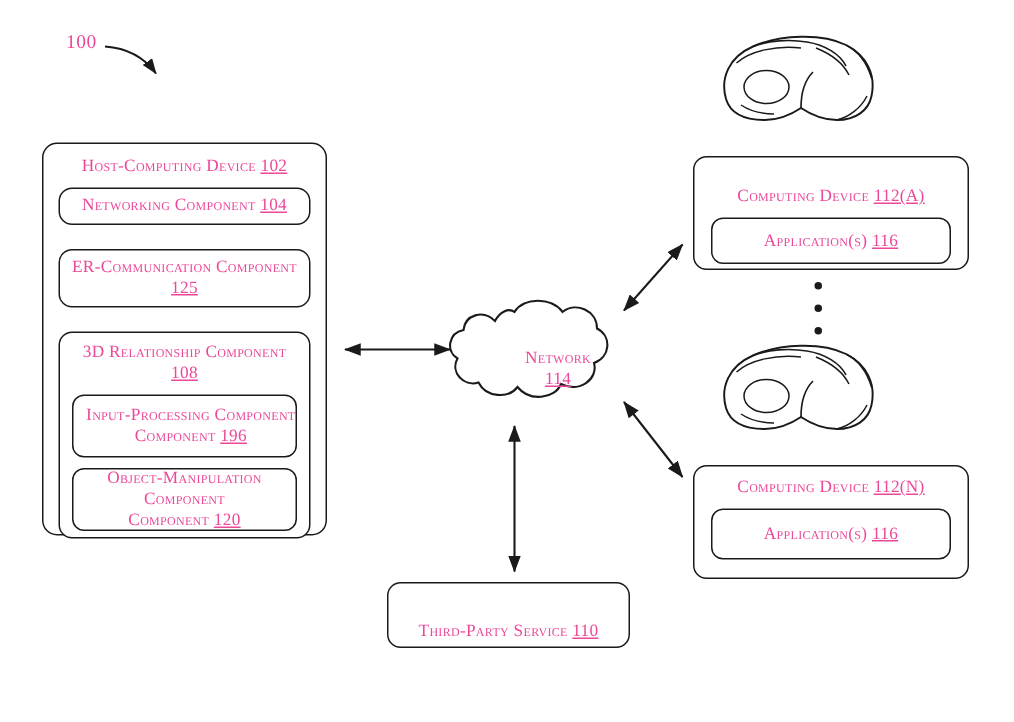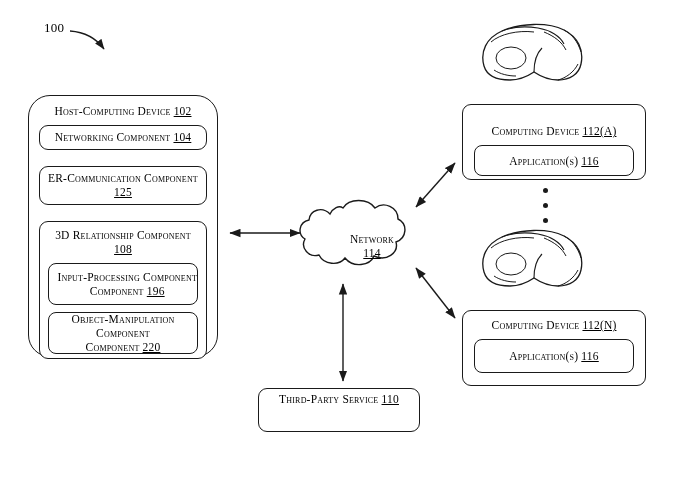--- a/index.html
+++ b/index.html
@@ -6,21 +6,21 @@
     margin: 0;
     padding: 0;
     background: #ffffff;
   }
   #canvas {
     position: relative;
     width: 676px;
     height: 481px;
     background: #ffffff;
     font-family: "Liberation Serif", serif;
-    color: #000000;
+    color: #ec4899;
     overflow: hidden;
   }
   .fig-label {
     position: absolute;
     left: 44px;
     top: 20px;
     font-size: 13px;
     font-family: "Liberation Serif", serif;
     letter-spacing: 0.3px;
   }
@@ -45,30 +45,30 @@
   }
   .box {
     position: absolute;
     border: 1.3px solid #1a1a1a;
     border-radius: 9px;
     background: #ffffff;
     box-sizing: border-box;
     display: flex;
     flex-direction: column;
     align-items: center;
-    justify-content: flex-start;
+    justify-content: flex-end;
     padding: 3px 5px;
   }
   
   #host-box {
     left: 28px;
     top: 95px;
     width: 190px;
     height: 262px;
-    border-radius: 22px;
+    border-radius: 10px;
     justify-content: flex-start;
     padding-top: 8px;
   }
   #host-title {
     width: 100%;
     margin-bottom: 7px;
   }
   .inner-box {
     position: relative;
     width: 168px;
@@ -270,21 +270,21 @@
           <span>Input-Processing Component</span><br>
           <span>Component</span>
           <span class="num">196</span>
         </div>
       </div>
 
       <div class="sub">
         <div class="sc">
           <span>Object-Manipulation Component</span><br>
           <span>Component</span>
-          <span class="num">220</span>
+          <span class="num">120</span>
         </div>
       </div>
     </div>
   </div>
 
   <div class="sc" id="network-label">
     <span>Network</span><br>
     <span class="num">114</span>
   </div>
 

